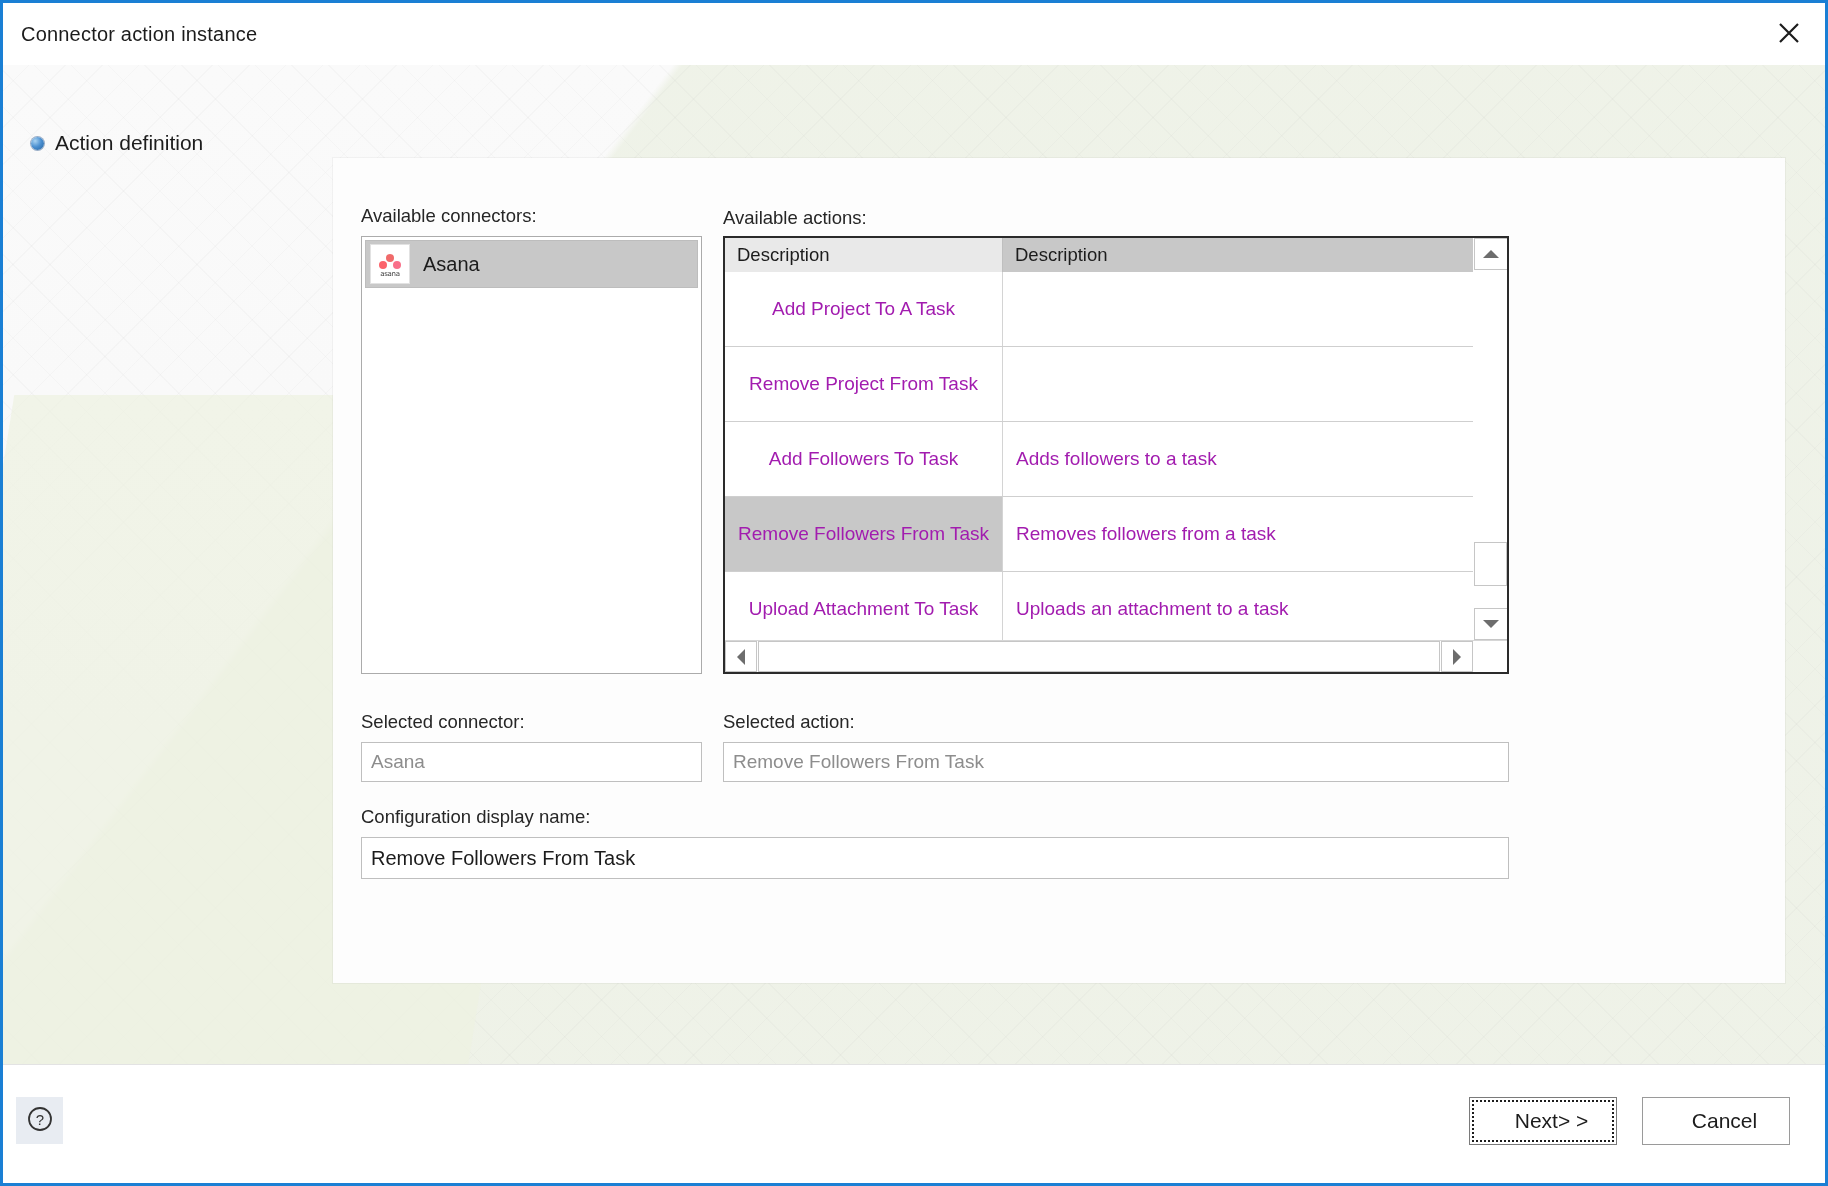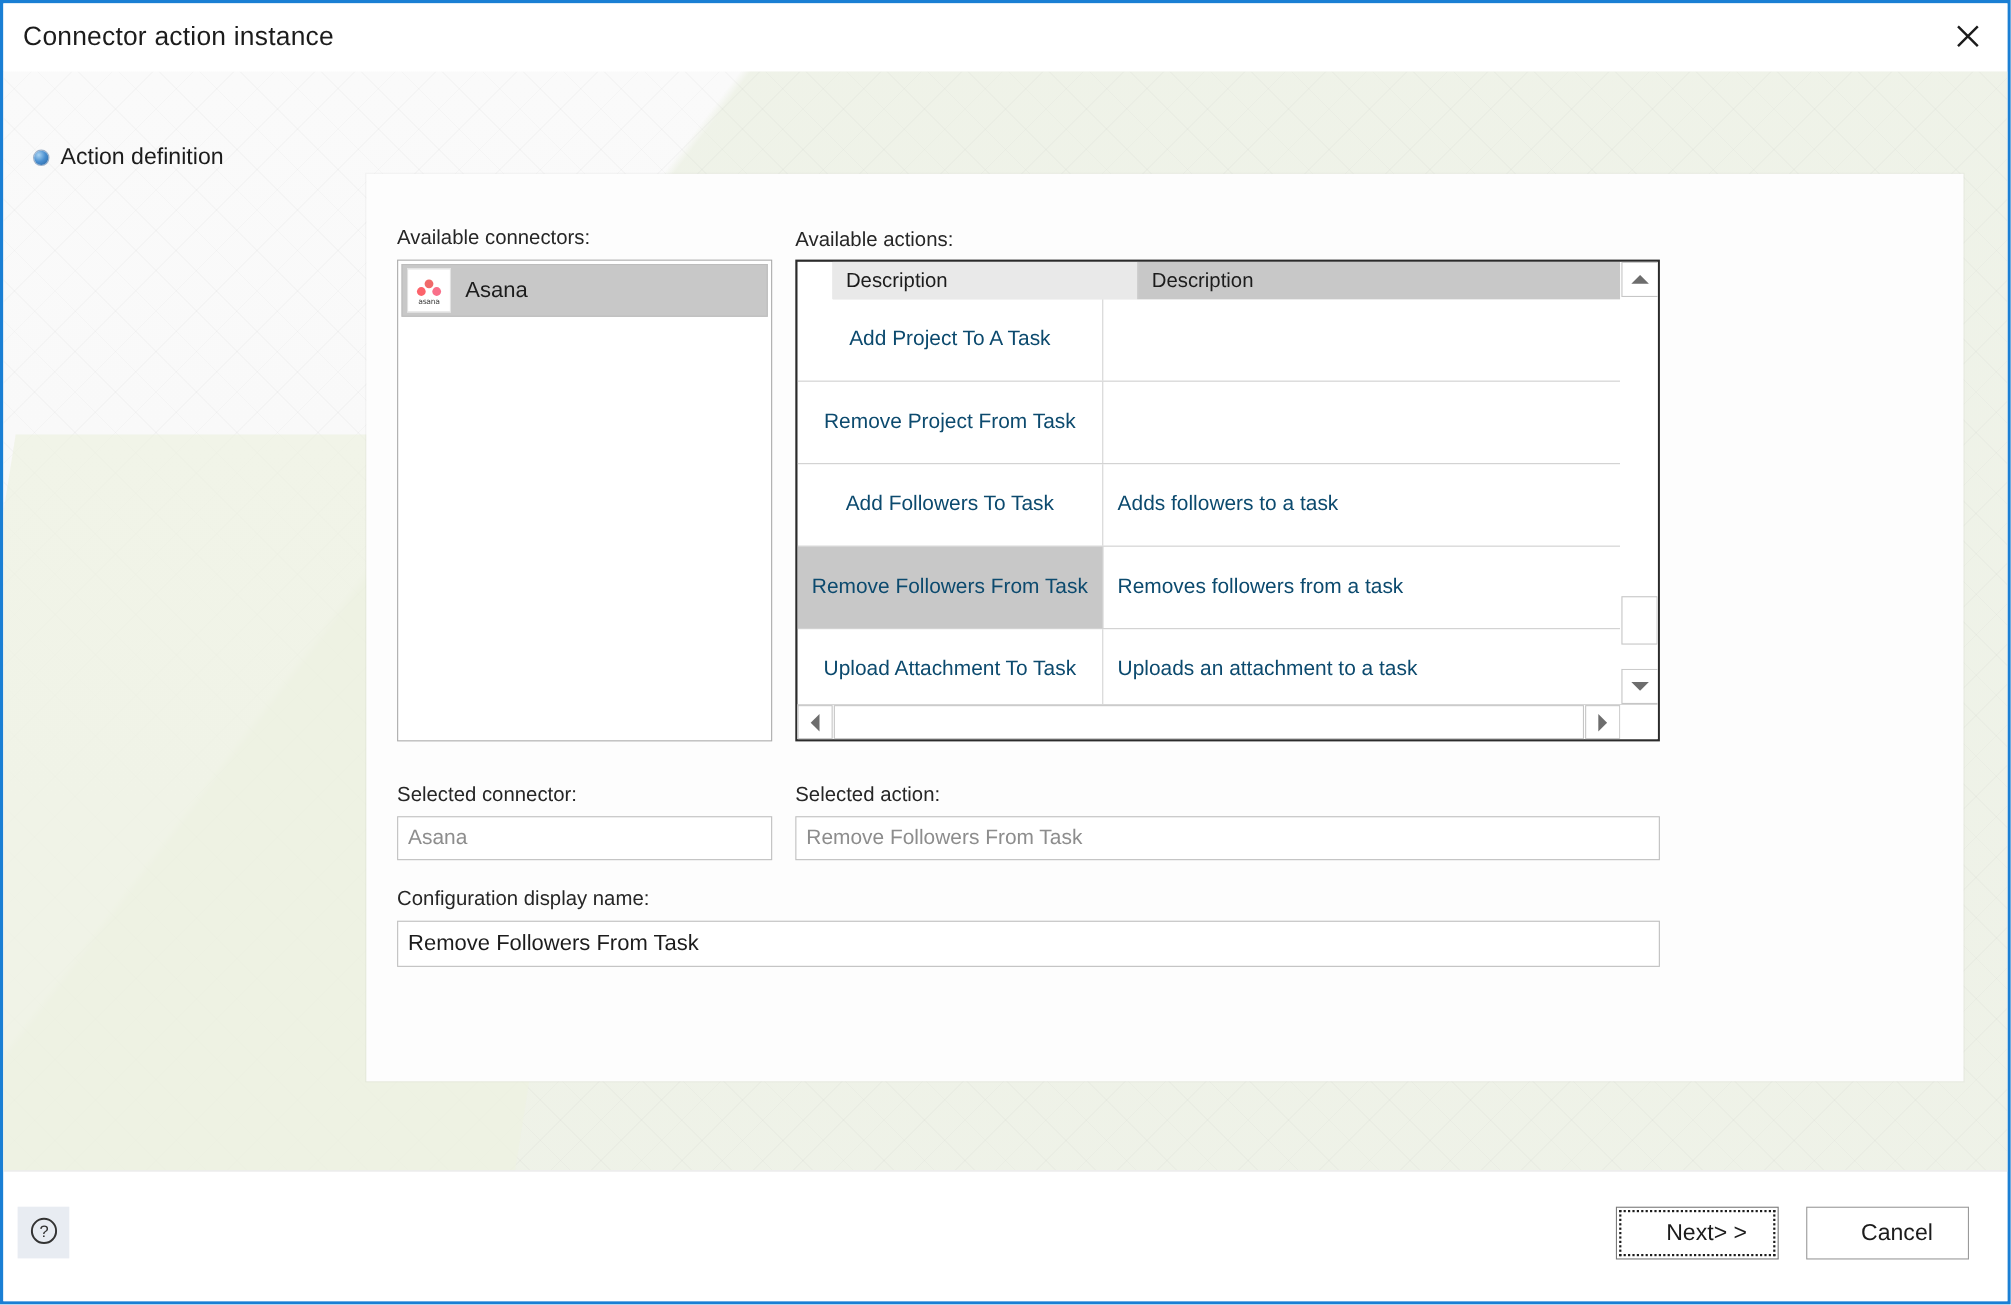--- a/index.html
+++ b/index.html
@@ -25,21 +25,21 @@
     position: absolute;
     left: 0; top: 0;
     width: 100%;
     height: 62px;
     background: #ffffff;
     display: flex;
     align-items: center;
   }
   #title-text {
     margin-left: 18px;
-    font-size: 24px;
+    font-size: 20px;
     color: #1c1c1c;
     letter-spacing: 0.2px;
   }
   #close-btn {
     position: absolute;
     right: 8px;
     top: 4px;
     width: 56px;
     height: 52px;
     display: flex;
@@ -211,21 +211,20 @@
     overflow: hidden;
   }
   #grid-body-wrap { display: flex; flex: 1 1 auto; min-height: 0; }
   #grid-main { flex: 1 1 auto; display: flex; flex-direction: column; min-width: 0; }
 
   #grid-header {
     display: flex;
     height: 34px;
     flex: 0 0 34px;
     background: #c8c8c8;
-    margin-left: 32px;
   }
   .gh {
     display: flex;
     align-items: center;
     padding-left: 12px;
     font-size: 18.5px;
     color: #1c1c1c;
     cursor: pointer;
   }
   .gh.col1 { width: 278px; flex: 0 0 278px; background: #e9e9e9; border-right: 1px solid #bfbfbf; }
@@ -234,21 +233,21 @@
   #grid-rows { flex: 1 1 auto; overflow: hidden; }
   .grow {
     display: flex;
     height: 75px;
     border-bottom: 1px solid #cfcfcf;
   }
   .gc {
     display: flex;
     align-items: center;
     font-size: 19px;
-    color: #0c4a6e;
+    color: #a21caf;
     overflow: hidden;
     white-space: nowrap;
   }
   .gc.c1 {
     width: 278px; flex: 0 0 278px;
     justify-content: center;
     border-right: 1px solid #d4d4d4;
   }
   .gc.c2 { flex: 1 1 auto; padding-left: 13px; }
   .grow.selected .gc.c1 { background: #c8c8c8; }

